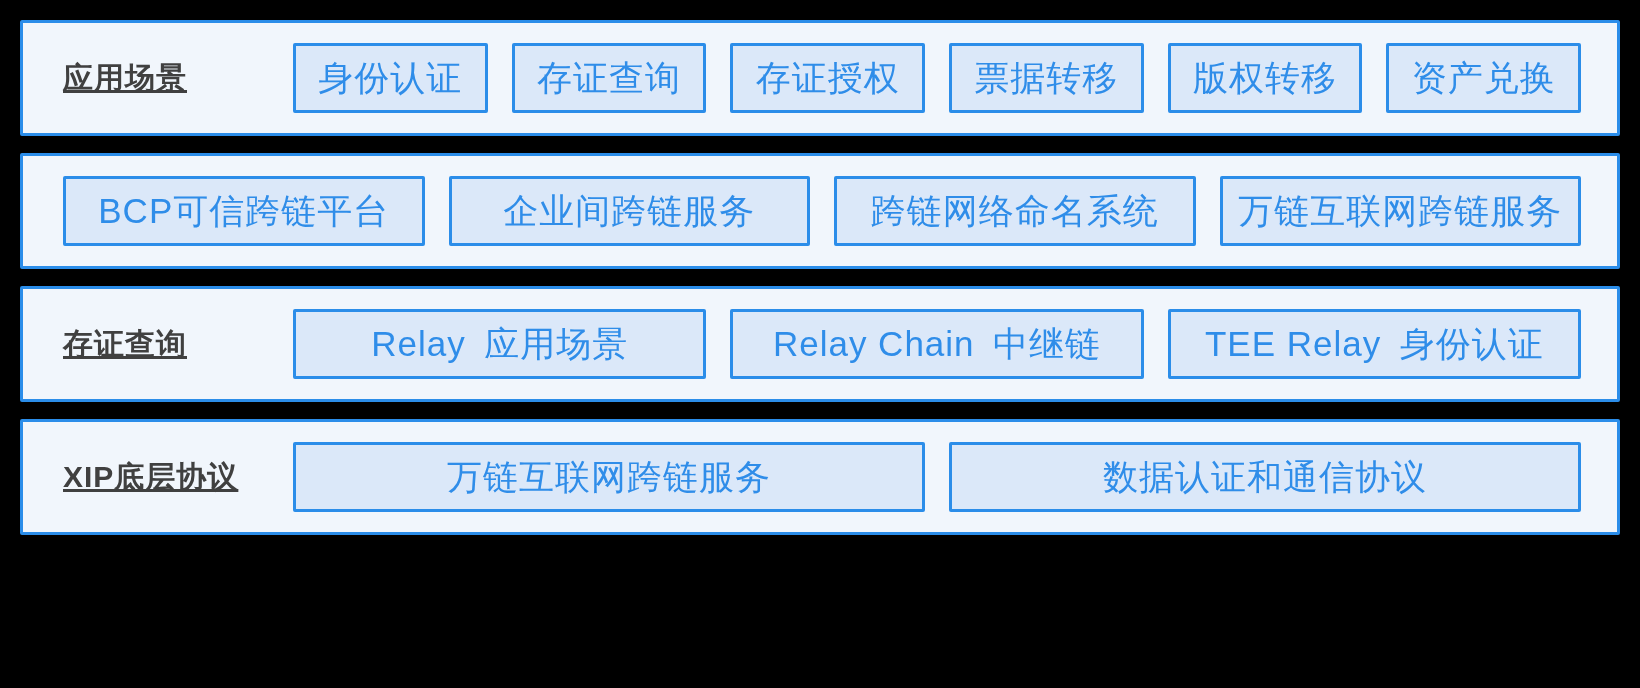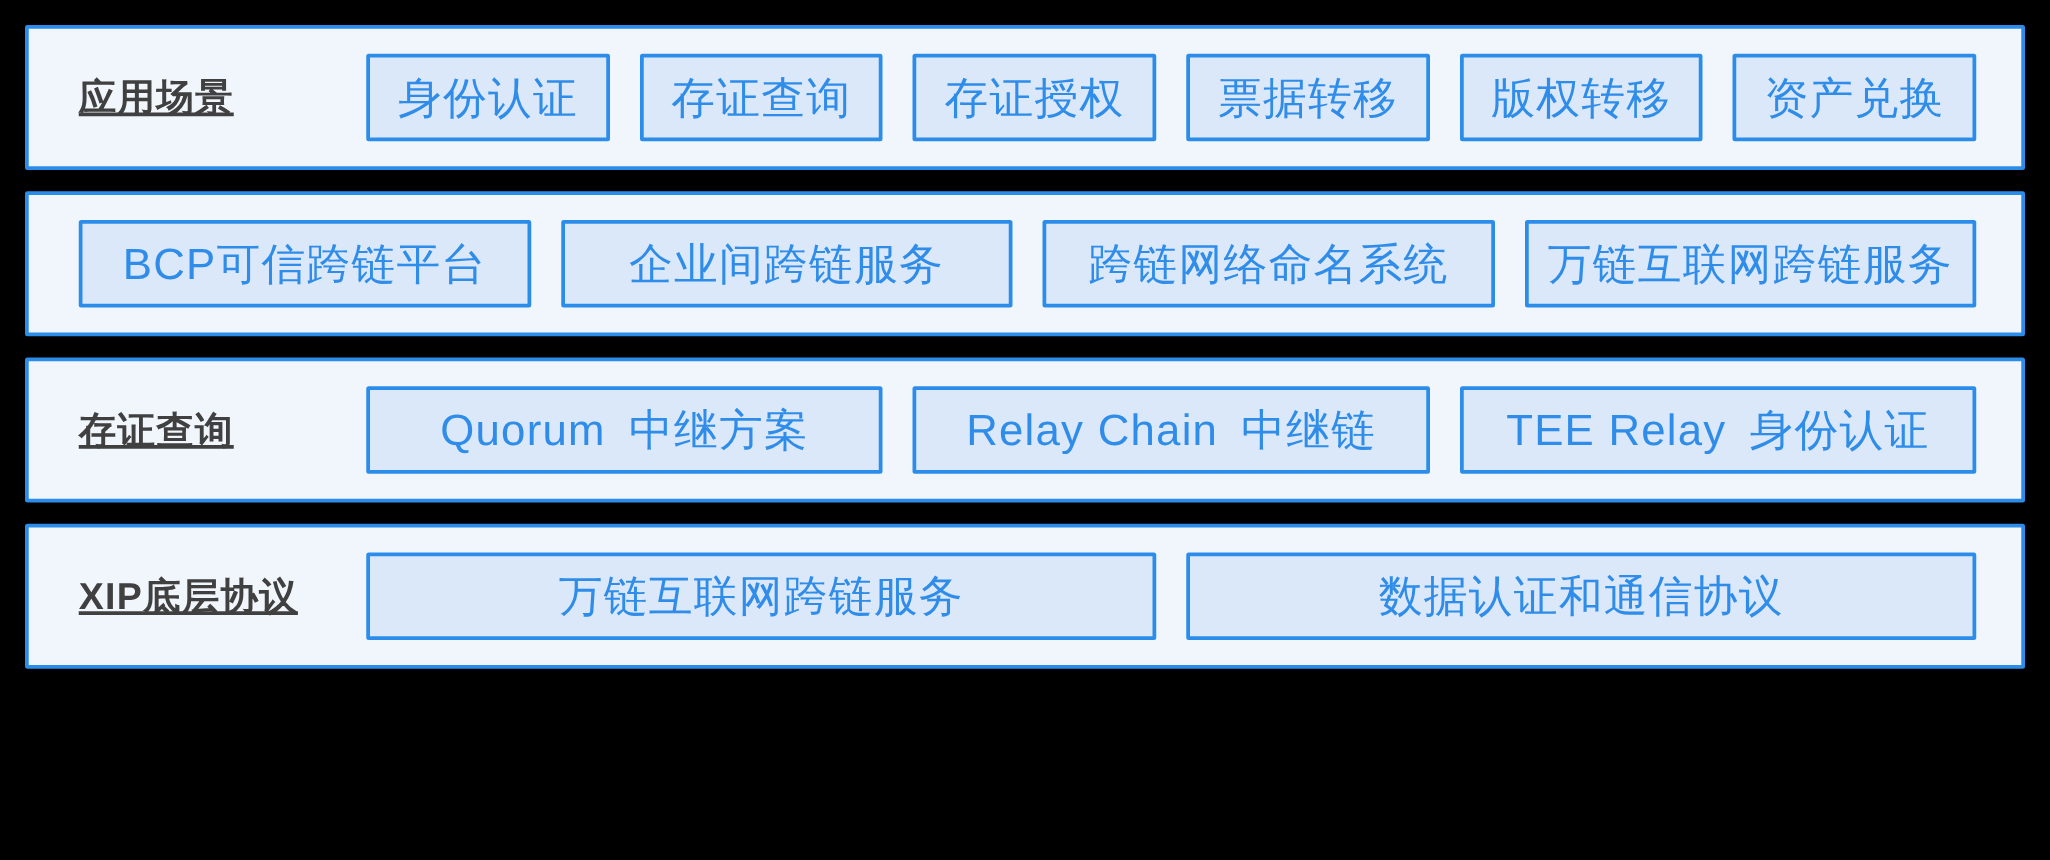--- a/index.html
+++ b/index.html
@@ -85,21 +85,21 @@
       <div class="box">企业间跨链服务</div>
       <div class="box">跨链网络命名系统</div>
       <div class="box">万链互联网跨链服务</div>
     </div>
   </section>
 
 
   <section class="panel">
     <div class="row-label">存证查询</div>
     <div class="boxes">
-      <div class="box">Quorum 中继方案</div>
+      <div class="box">Relay 应用场景</div>
       <div class="box">Relay Chain 中继链</div>
       <div class="box">TEE Relay 身份认证</div>
     </div>
   </section>
 
   <section class="panel">
     <div class="row-label">XIP底层协议</div>
     <div class="boxes">
       <div class="box">万链互联网跨链服务</div>
       <div class="box">数据认证和通信协议</div>

